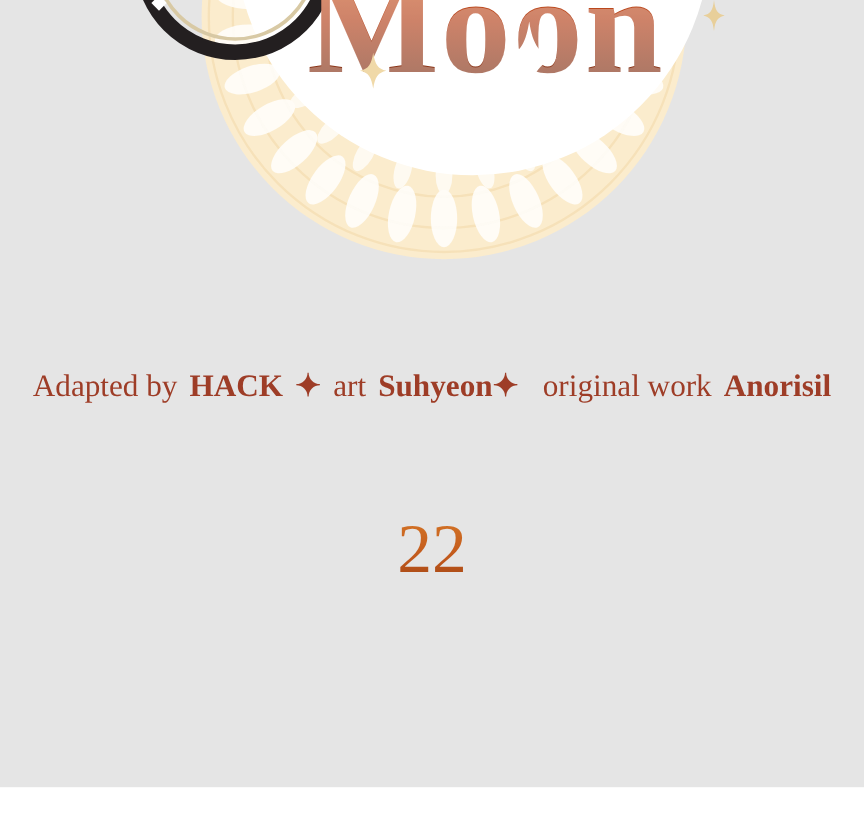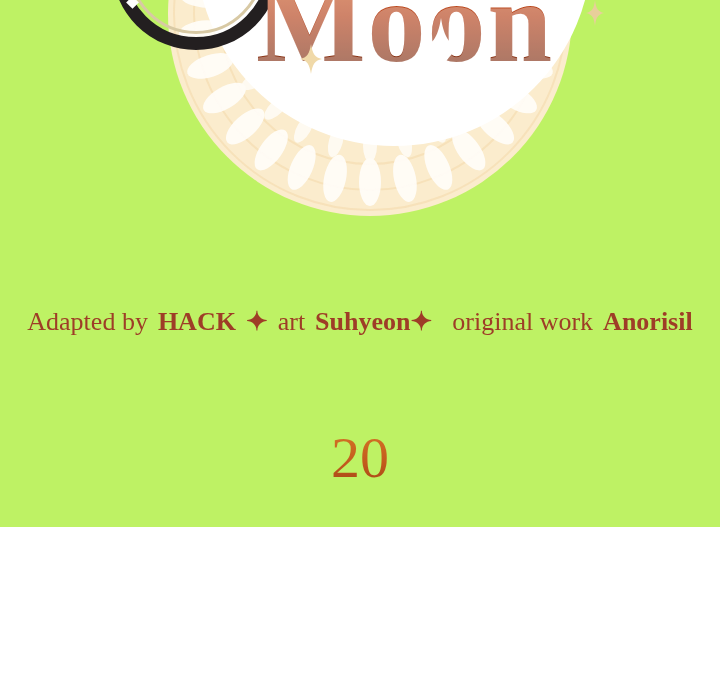--- a/index.html
+++ b/index.html
@@ -13,22 +13,22 @@
     position: relative;
     overflow: hidden;
     font-family: "Liberation Serif", serif;
   }
 
   .page {
     position: absolute;
     left: 0;
     top: 0;
     width: 720px;
-    height: 527px;
-    background: #bef264;
+    height: 656px;
+    background: #e5e5e5;
   }
 
   
   .title-art {
     position: absolute;
     left: 0;
     top: 0;
     width: 720px;
     height: 230px;
     overflow: hidden;
@@ -265,15 +265,15 @@
       <svg width="18" height="26" viewBox="0 0 18 26">
           <path d="M9 0 C10 9 12 11.5 18 13 C12 14.5 10 17 9 26 C8 17 6 14.5 0 13 C6 11.5 8 9 9 0 Z" fill="#e8cf9a"></path>
         </svg>
     </div>
   </div>
 
   <div class="credits">
     <span class="lbl">Adapted by</span><span class="gap"></span><span class="nm">HACK</span><span class="gap"></span><span class="sep">✦</span><span class="gap"></span><span class="lbl">art</span><span class="gap"></span><span class="nm">Suhyeon</span><span class="sep">✦</span><span class="gap"></span><span class="gap"></span><span class="lbl">original work</span><span class="gap"></span><span class="nm">Anorisil</span>
   </div>
 
-  <div class="episode">20</div>
+  <div class="episode">22</div>
 
 </div>
 
 </body></html>

